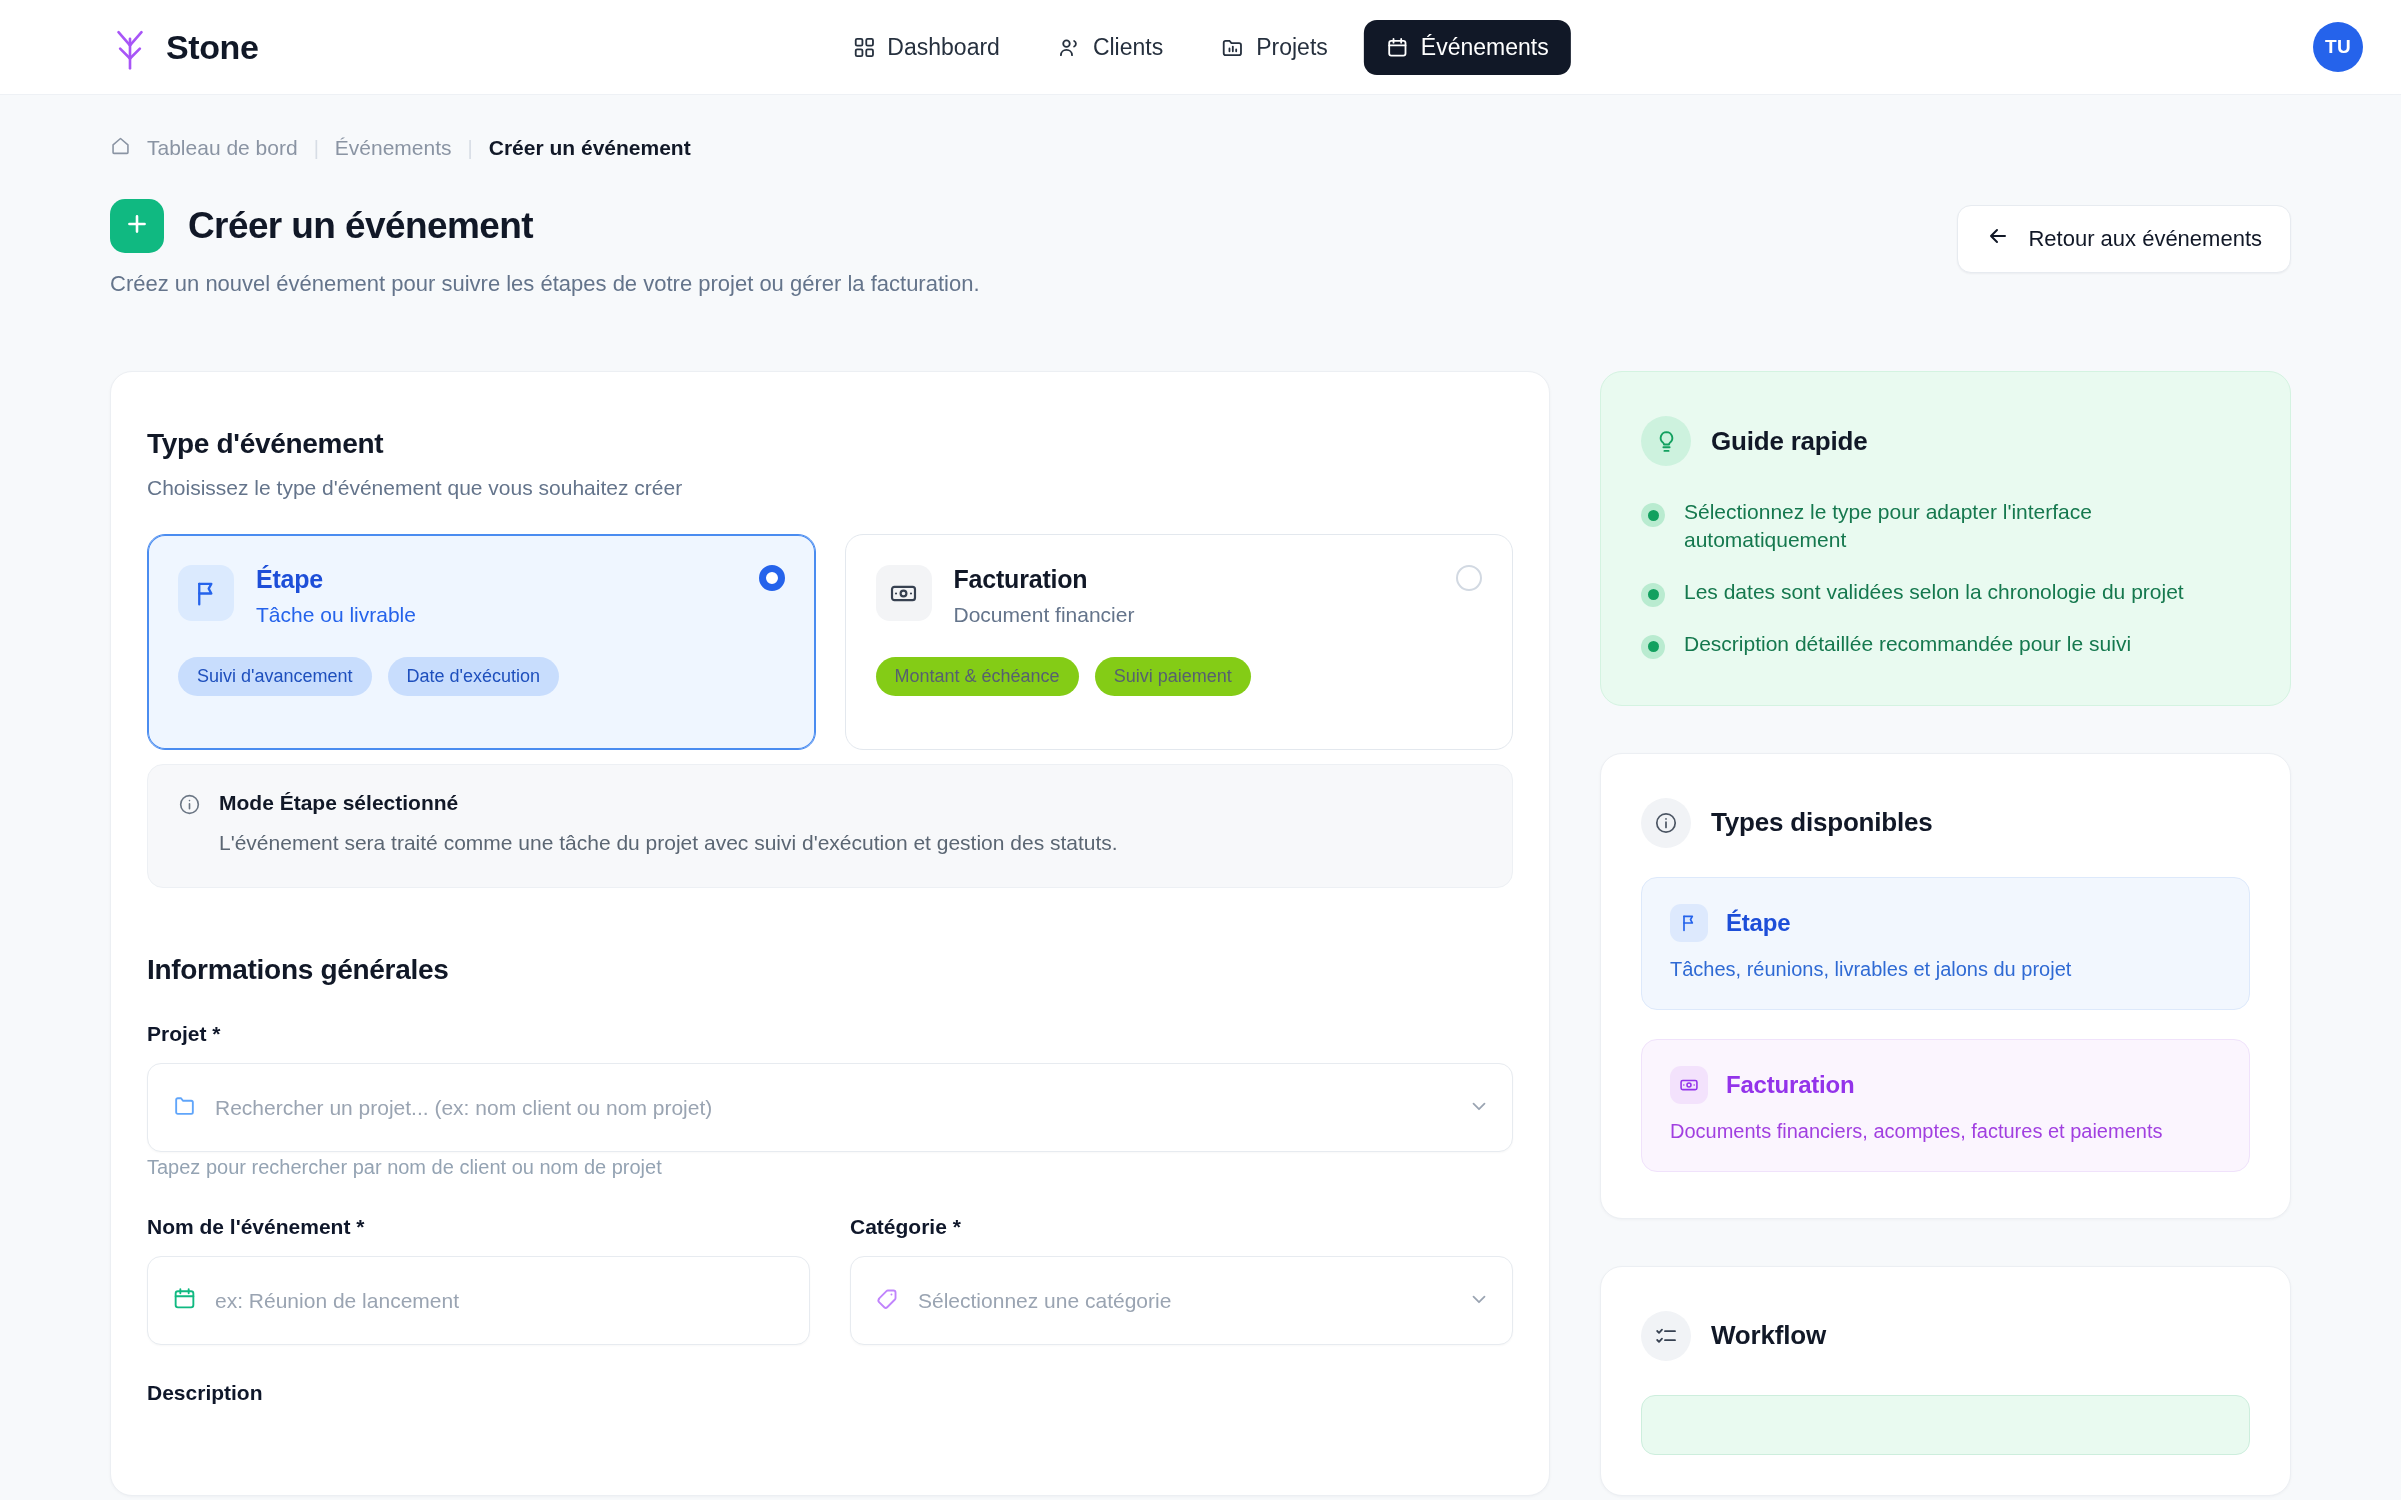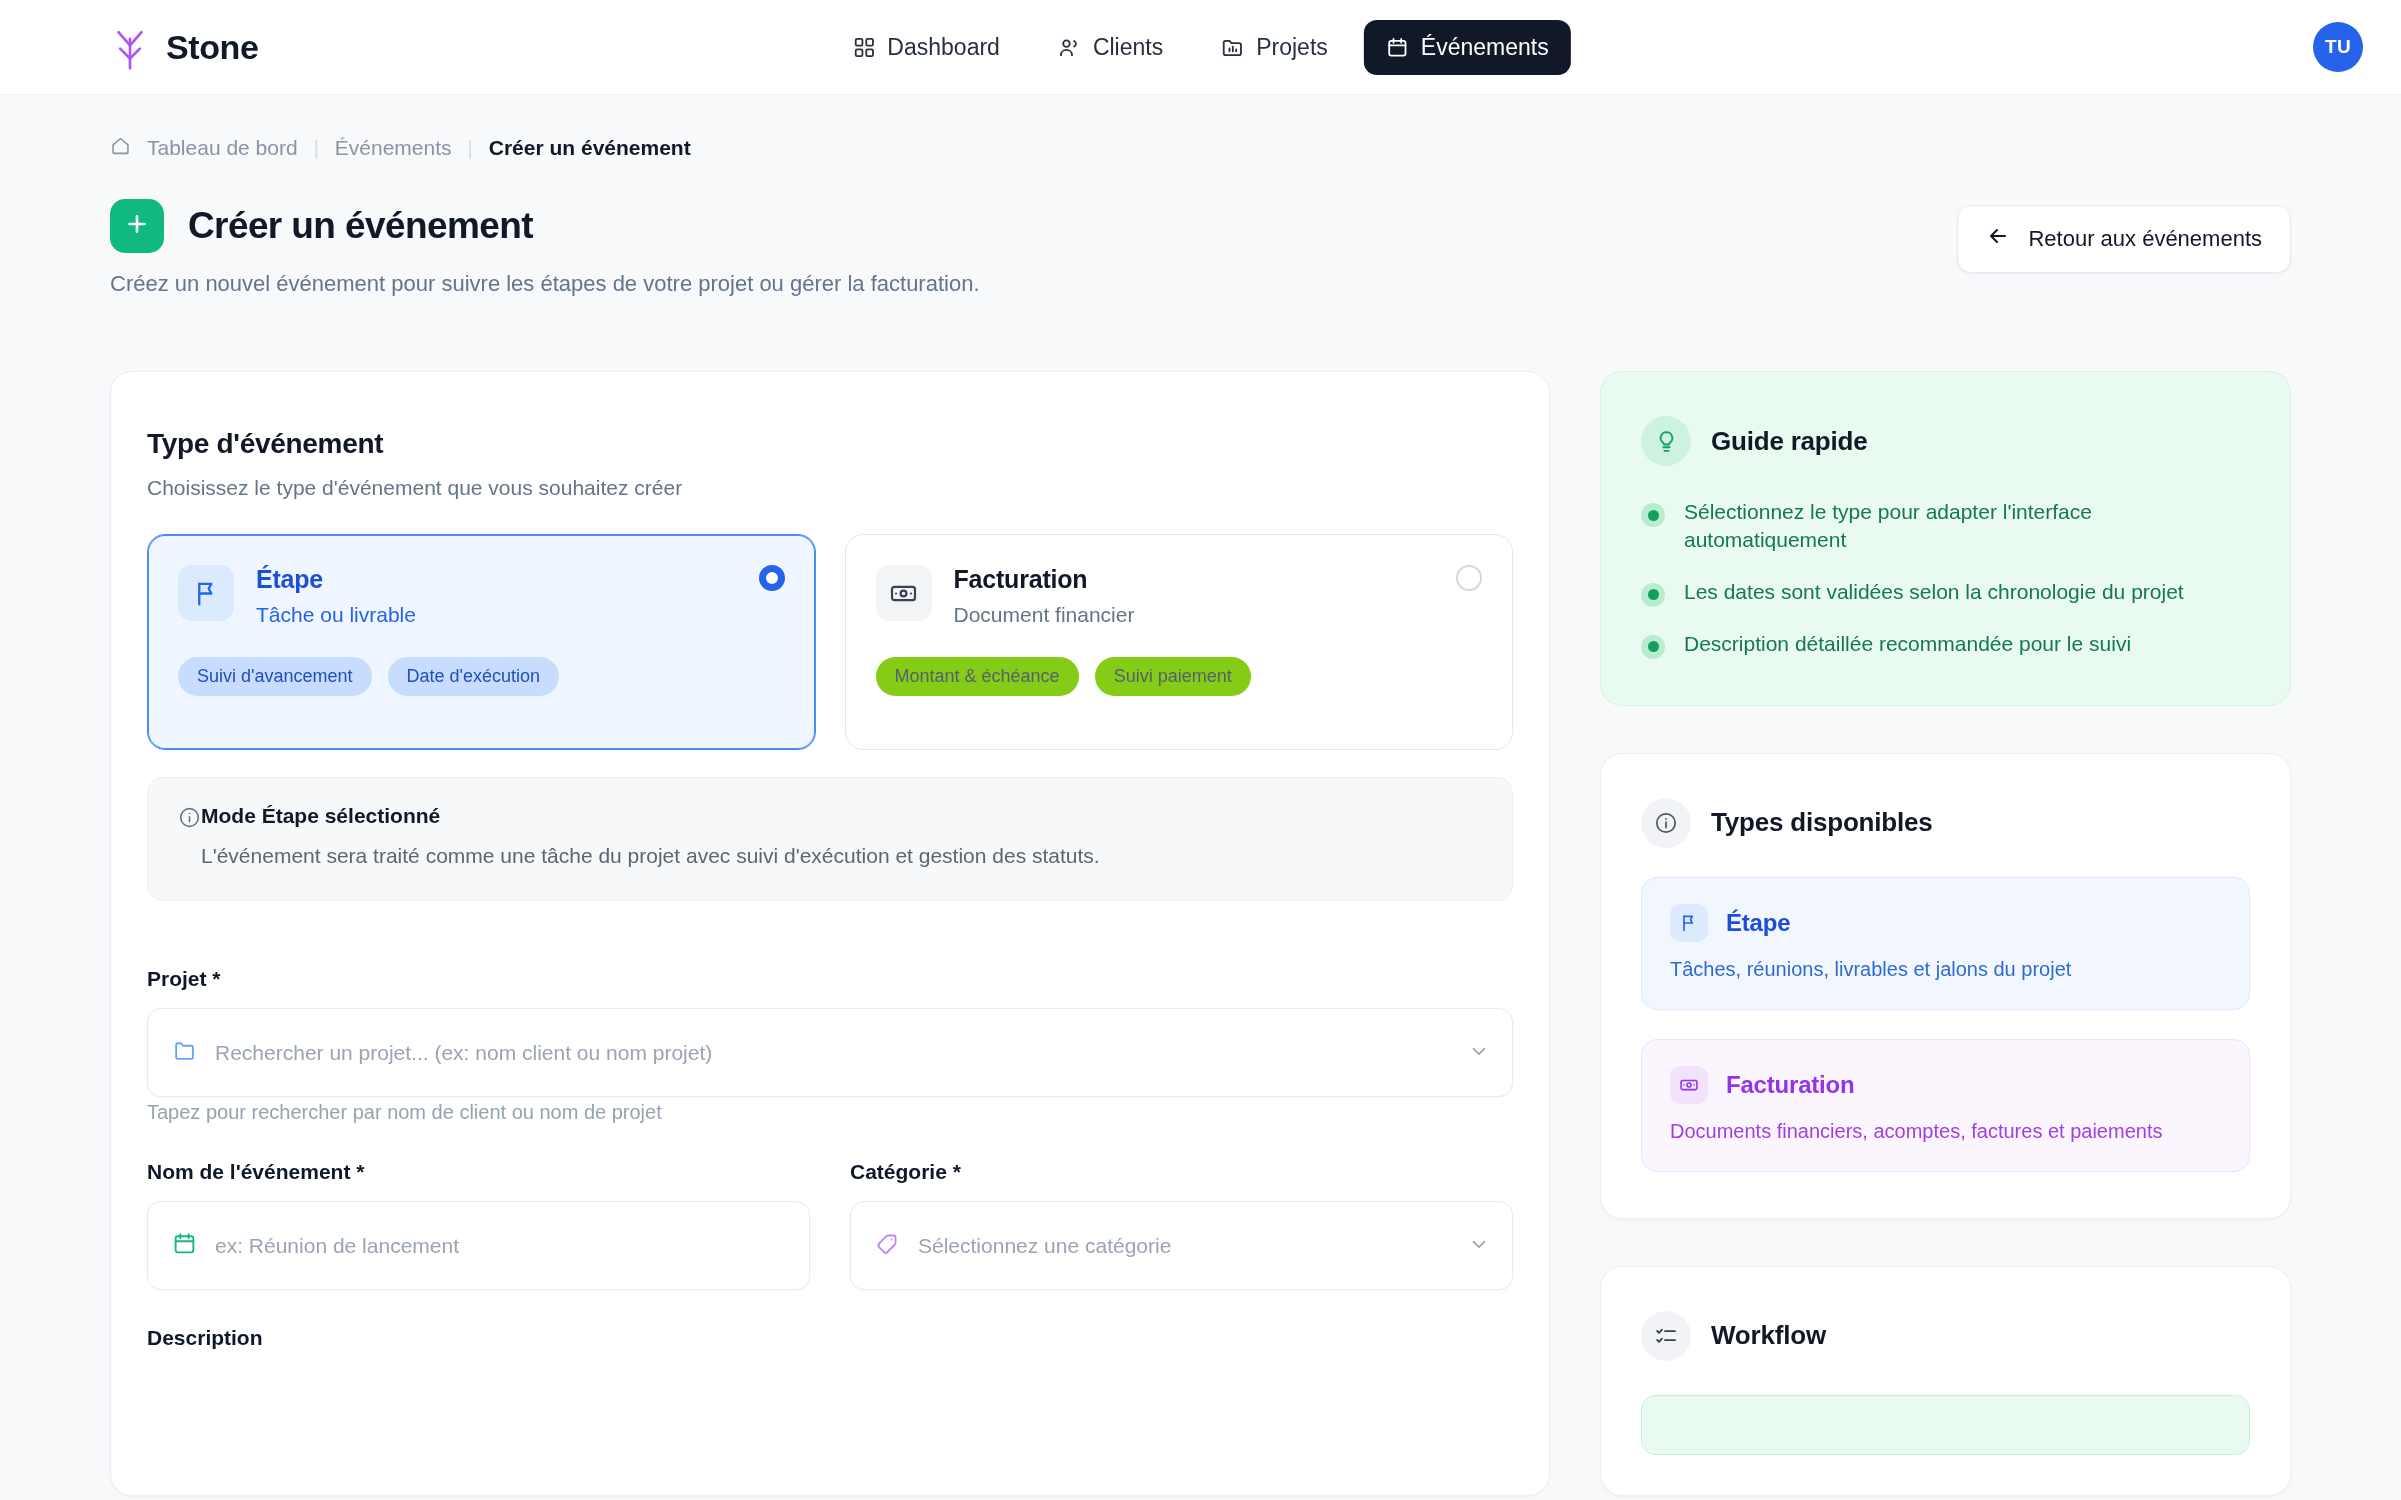--- a/index.html
+++ b/index.html
@@ -240,26 +240,27 @@
     padding: 9px 19px;
     border-radius: 999px;
     background: #84cc16;
     color: #56616f;
     white-space: nowrap;
   }
   .type-card.selected .chip { background: #c8ddfd; color: #1e4fbd; }
 
   
   .note {
-    margin-top: 27px;
+    margin-top: 14px;
     background: #f7f8fa;
     border: 1px solid #edf0f4;
     border-radius: 16px;
     padding: 26px 25px 30px 30px;
     display: flex;
+    gap: 18px;
   }
   .note-title {
     font-size: 21px;
     font-weight: 600;
     color: #111827;
   }
   .note-body {
     font-size: 21px;
     color: #5b6673;
     margin-top: 14px;
@@ -554,20 +555,21 @@
               <path d="M12 11.2v5.2M12 7.9h.01"></path>
           </svg>
         </span>
         <div>
           <div class="note-title">Mode Étape sélectionné</div>
           <div class="note-body">L'événement sera traité comme une tâche du projet avec suivi d'exécution et gestion des statuts.</div>
         </div>
       </div>
 
       <div class="form-sec">
+        <h2 class="section-title">Informations générales</h2>
 
         <div class="field">
           <label class="label">Projet *</label>
           <div class="control select">
             <span>
               <svg width="25" height="25" viewBox="0 0 24 24" fill="none" stroke="#60a5fa" stroke-width="1.8" stroke-linecap="round" stroke-linejoin="round">
                 <path d="M4 6.5A1.5 1.5 0 0 1 5.5 5h3.2l1.8 2.4h8A1.5 1.5 0 0 1 20 8.9v9.6A1.5 1.5 0 0 1 18.5 20h-13A1.5 1.5 0 0 1 4 18.5z"></path>
               </svg>
             </span>
             <span class="ph">Rechercher un projet... (ex: nom client ou nom projet)</span>

